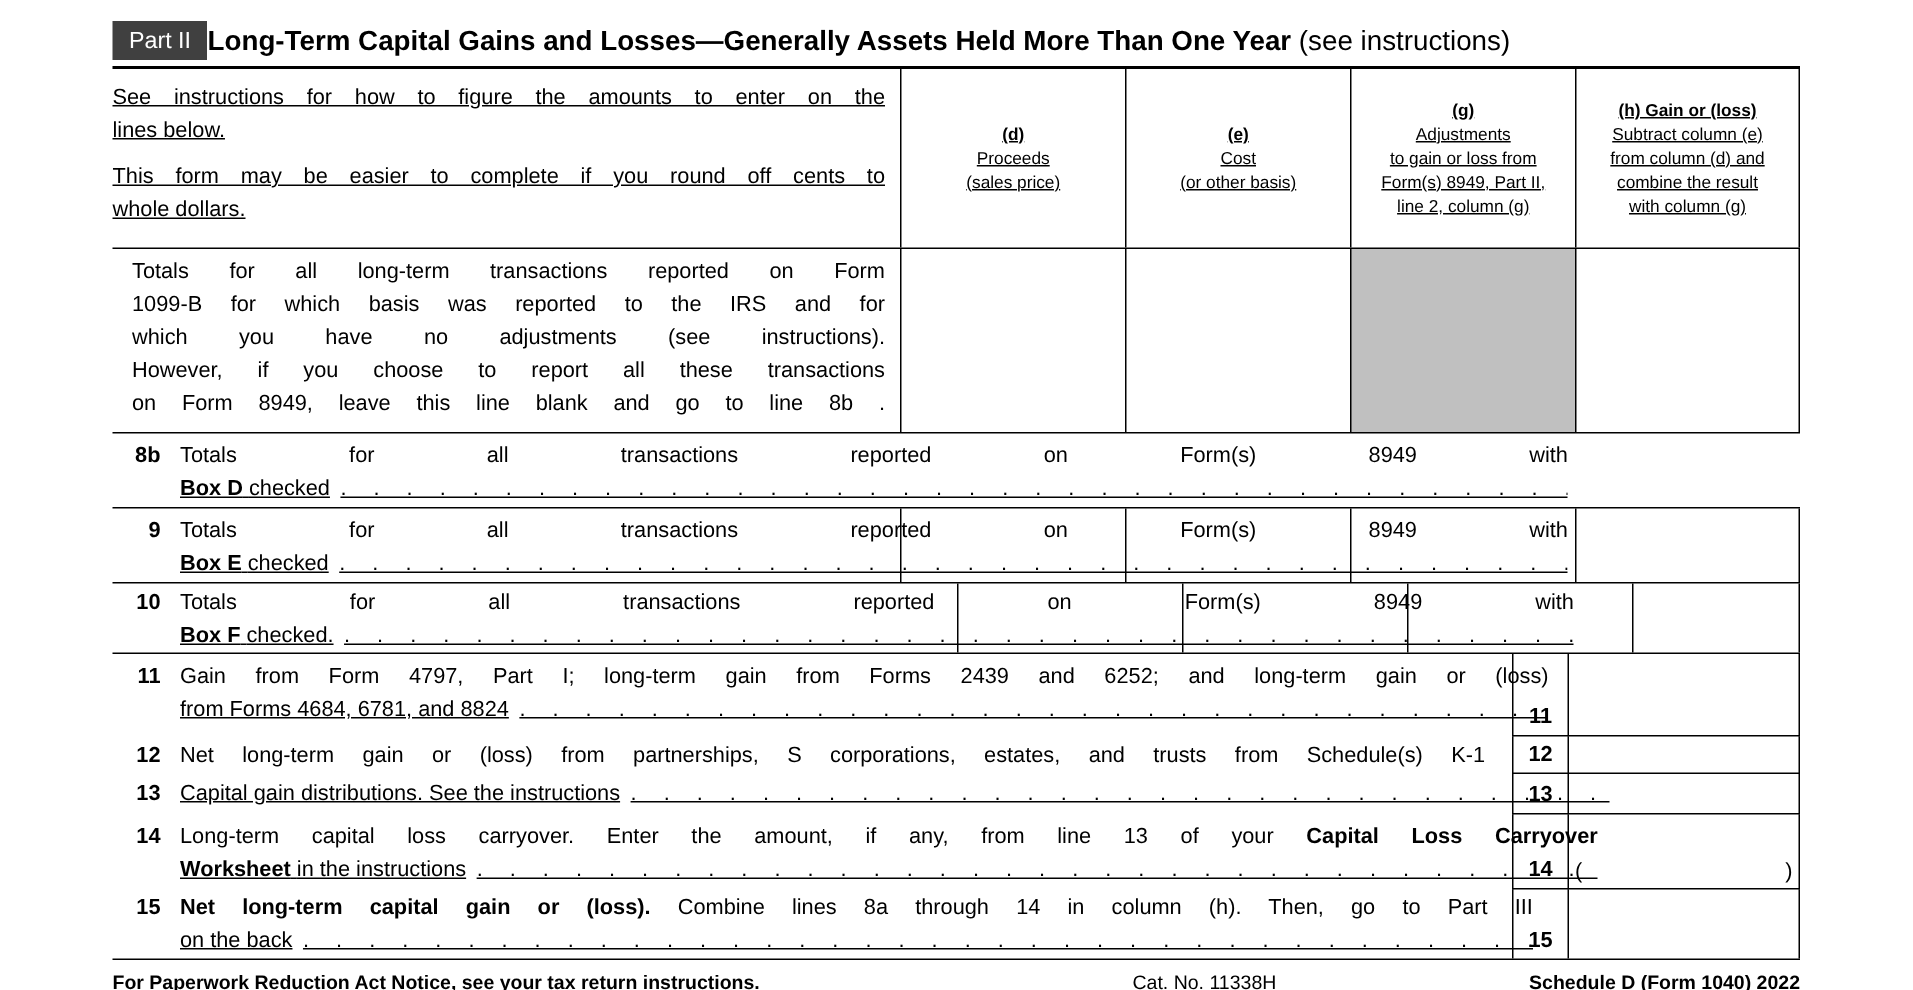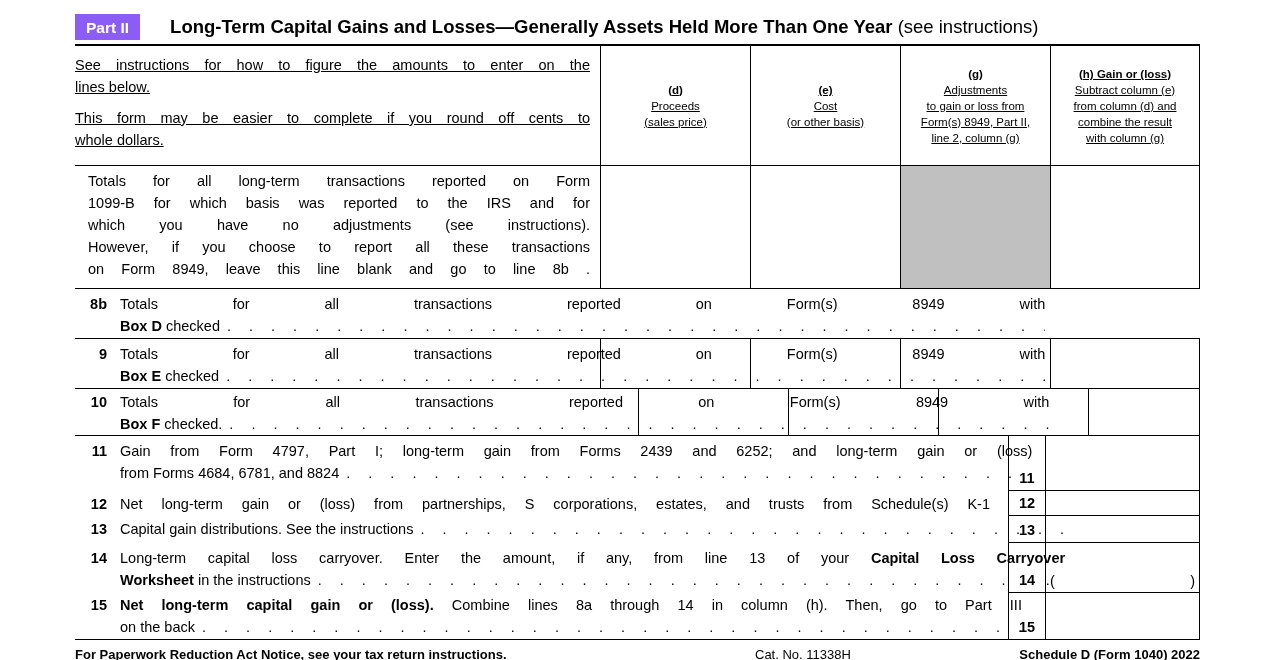--- a/index.html
+++ b/index.html
@@ -2,22 +2,22 @@
 <html><head>
 <meta charset="utf-8">
 <style>
   * { margin:0; padding:0; box-sizing:border-box; }
   html, body { background:#ffffff; }
   body { width:1275px; height:660px; font-family:"Liberation Sans", sans-serif; color:#000; }
   .page { position:relative; width:1275px; height:660px; padding:12px 75px 0; }
 
   
   .part-header { display:flex; align-items:center; height:30px; margin-bottom:2px; }
-  .part-badge { background:#8b5cf6; color:#fff; font-weight:bold; font-size:15.5px; line-height:1; padding:6px 11px 5px; }
-  .doc-title { margin-left:30px; font-size:18.5px; white-space:nowrap; }
+  .part-badge { background:#404040; color:#fff; font-weight:normal; font-size:15.5px; line-height:1; padding:6px 11px 5px; }
+  .doc-title { font-size:18.5px; white-space:nowrap; }
   .t-bold { font-weight:bold; }
 
   
   .tbl { border-top:2px solid #000; }
   .row { display:flex; }
   .bb { border-bottom:1px solid #000; }
   .bbr { border-bottom:1px solid #000; }
 
   
   .cdesc { width:525px; }
@@ -31,21 +31,21 @@
   .hdr-desc .p2 { margin-top:9px; }
   .colhead { display:flex; flex-direction:column; justify-content:center; align-items:center; text-align:center; font-size:11.5px; line-height:16px; }
   .colhead .cl { font-weight:bold; }
 
   
   .desc-flex { display:flex; padding-top:4px; }
   .rownum { flex:0 0 32px; width:32px; text-align:right; font-weight:bold; font-size:14.5px; line-height:22px; }
   .rowtext { flex:1; margin-left:13px; font-size:14.5px; line-height:22px; }
   .cdesc .rowtext { padding-right:10px; }
   .just { text-align:justify; text-align-last:justify; }
-  .dotline { display:flex; align-items:flex-end; }
+  .dotline { display:flex; align-items:flex-end;text-decoration:underline; }
   .dots { flex:1; overflow:hidden; white-space:nowrap; word-spacing:14px; padding-left:7px; }
 
   
   .cdesc2 { width:933px; }
   .cdesc2 .rowtext { padding-right:18px; }
   .cnum { width:38px; border-left:1px solid #000; border-right:1px solid #000;
           display:flex; align-items:flex-end; justify-content:center;
           font-weight:bold; font-size:14.5px; padding-bottom:4px; }
   .camt2 { width:154px; border-right:1px solid #000; }
   .paren-cell { display:flex; align-items:flex-end; justify-content:space-between; font-size:14.5px; padding:0 4px 3px; }

